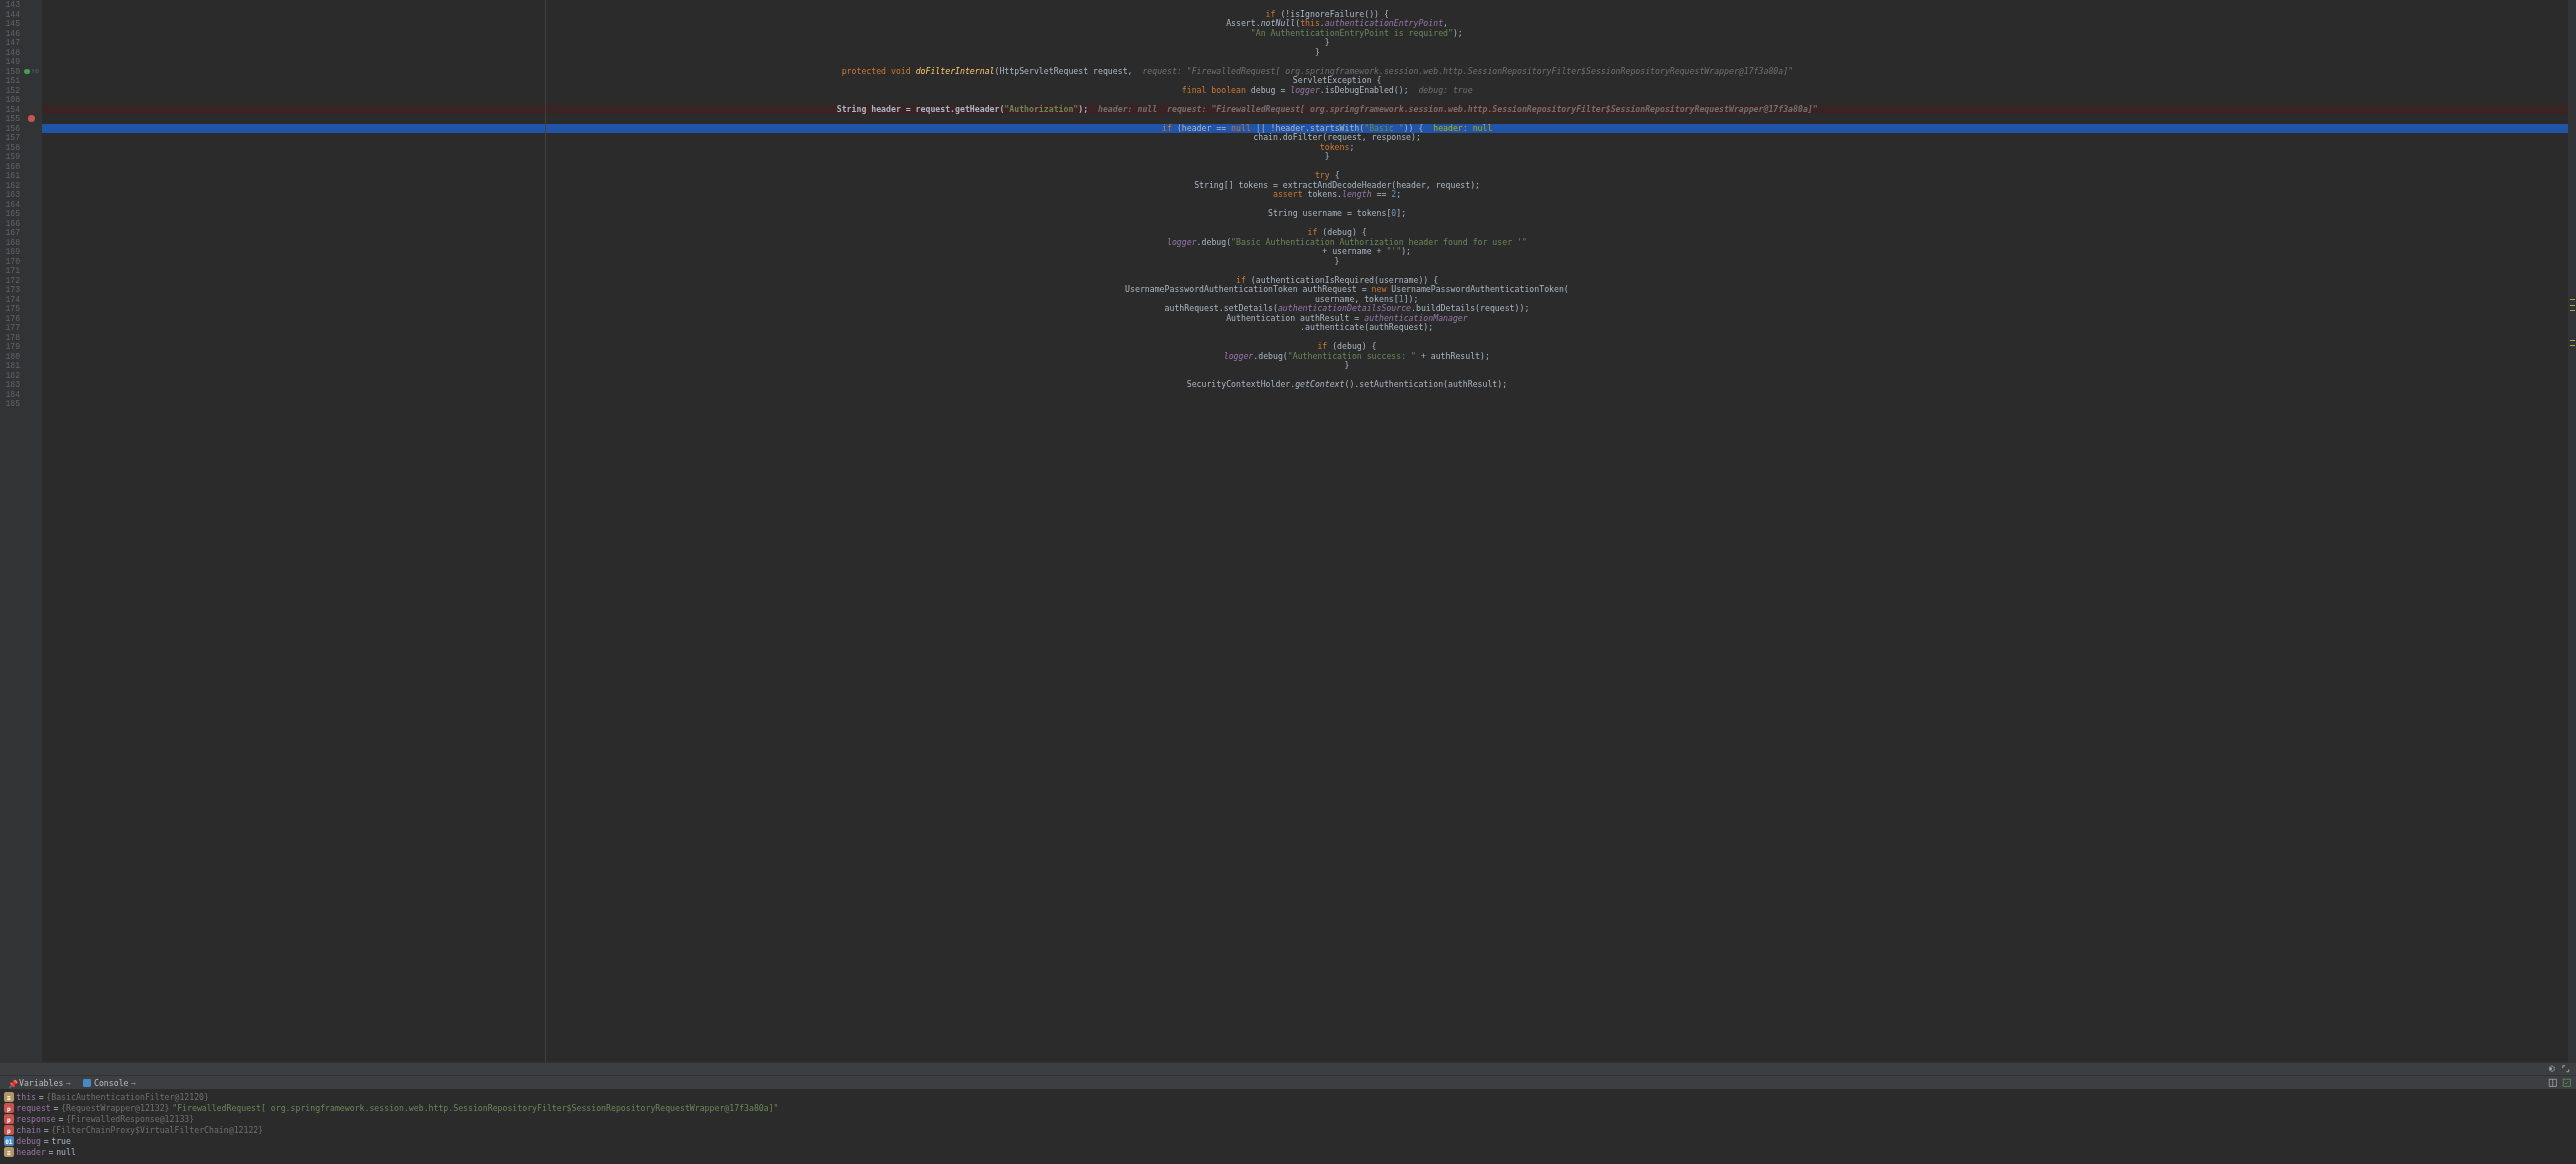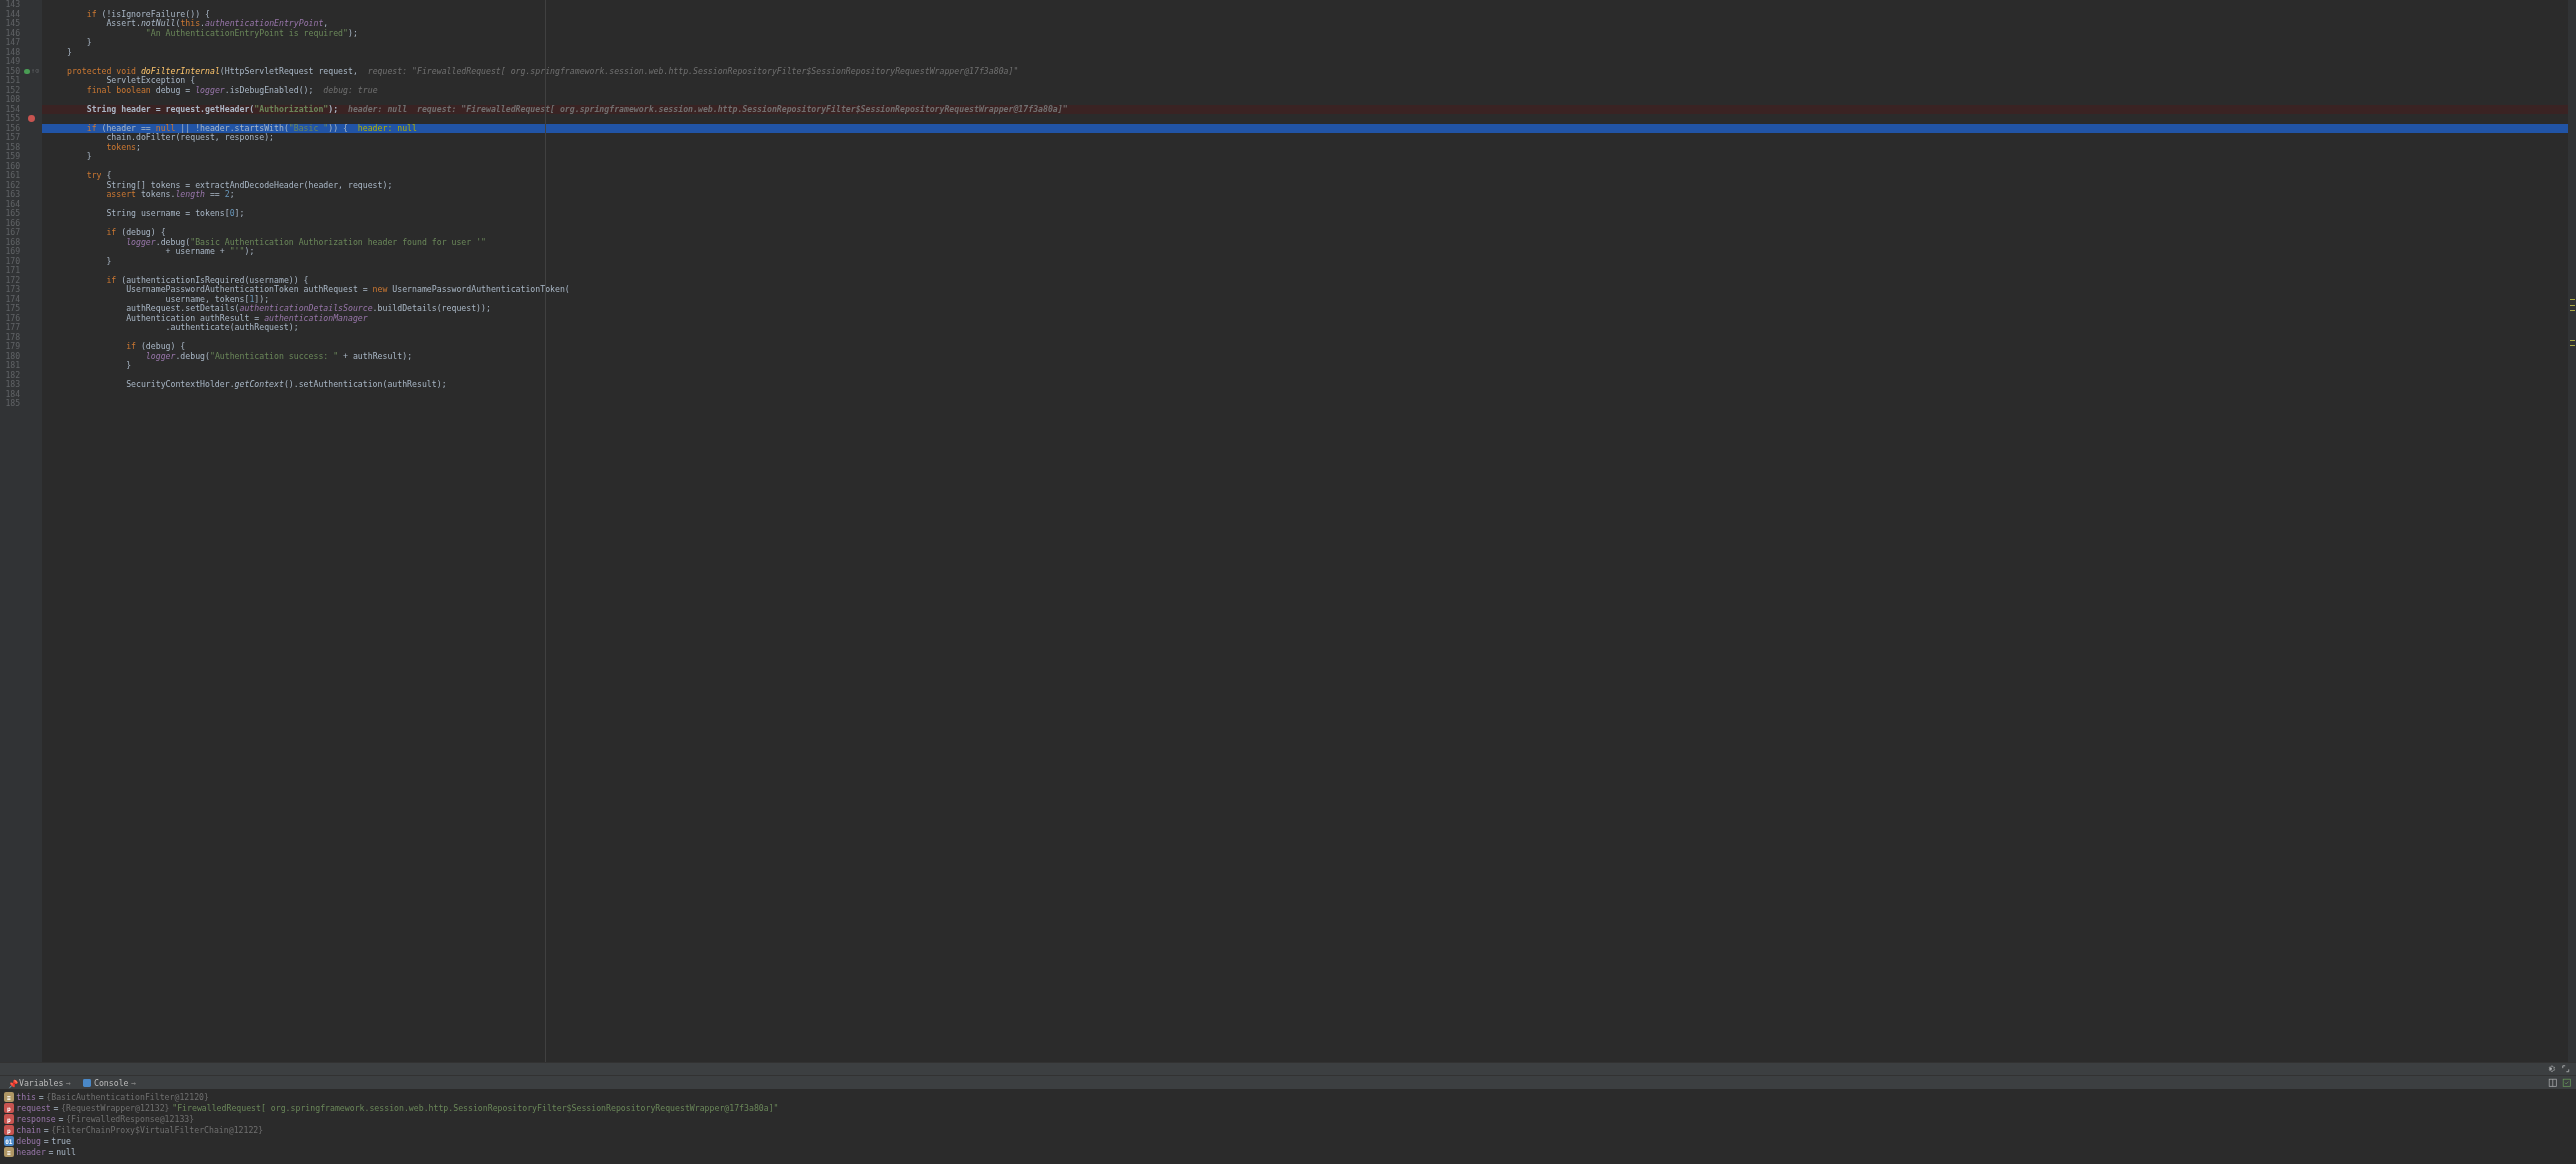--- a/index.html
+++ b/index.html
@@ -20,20 +20,21 @@
   position: relative;
 }
 .gutter {
   background: #313335;
   color: #606366;
   text-align: right;
   padding: 0 2.7px 0 5.4px;
   user-select: none;
   display: flex;
   flex-direction: column;
+  font-family: Liberation Mono, monospace;
 }
 .gutter-line {
   height: 9.5px;
   line-height: 9.5px;
   white-space: nowrap;
 }
 .marker-col {
   width: 19px;
   background: #313335;
   display: flex;
@@ -65,20 +66,21 @@
   color: #606366;
   font-size: 6.8px;
   position: absolute;
   left: 8.2px;
   top: 0;
 }
 .code-area {
   flex: 1;
   position: relative;
   overflow: hidden;
+  text-align: center;
 }
 .code-line {
   height: 9.5px;
   line-height: 9.5px;
   white-space: pre;
   padding-left: 5.4px;
 }
 .code-line.highlight-blue {
   background: #2154a6;
 }

